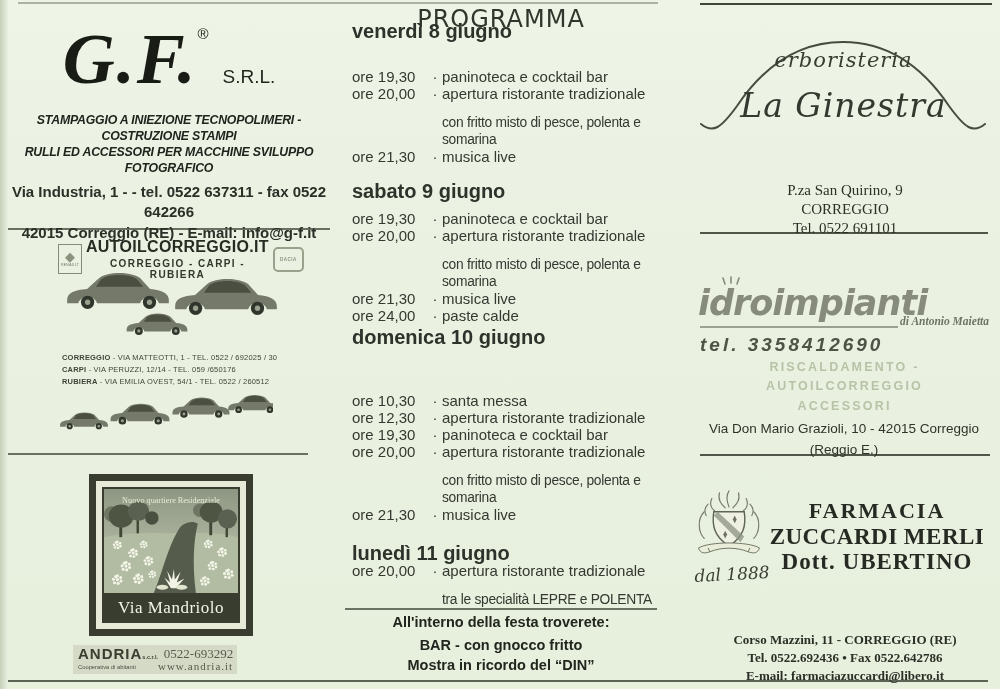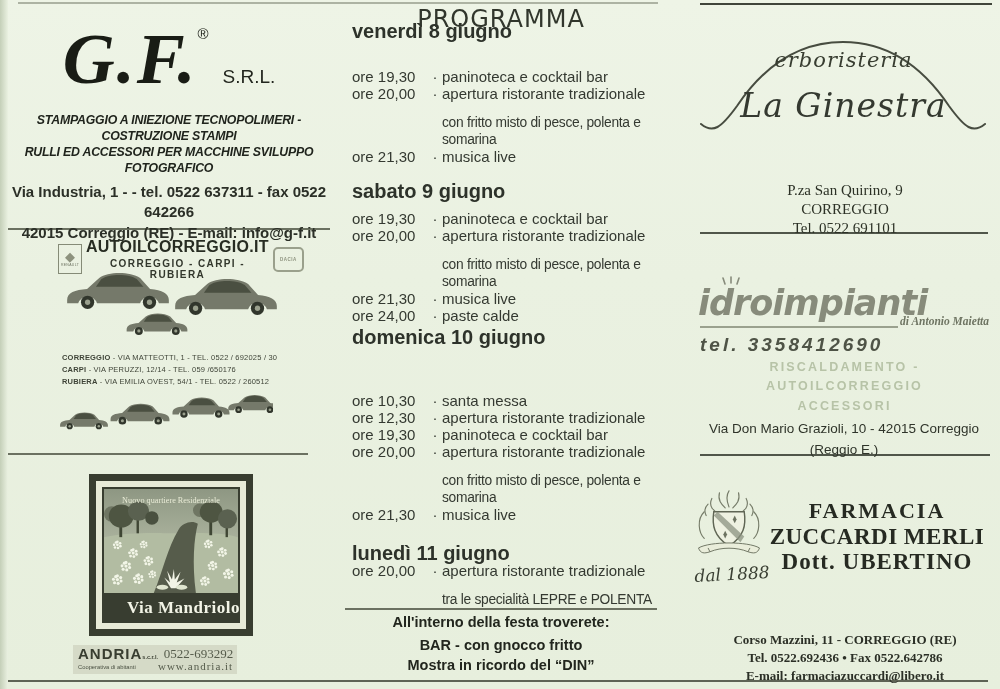--- a/index.html
+++ b/index.html
@@ -33,22 +33,22 @@
   .autoil-mid{flex:1;text-align:center;}
   .autoil-title{font-size:16px;font-weight:bold;letter-spacing:0.3px;color:#272c22;}
   .autoil-sub{font-size:10px;font-weight:bold;letter-spacing:1.4px;color:#32372c;margin-top:2px;text-align:center;}
   .autoil-loc{left:62px;top:352px;width:250px;font-size:7.5px;line-height:1.6;
               letter-spacing:0.2px;color:#3e4337;}
   
   .mandriolo{left:73px;top:474px;width:164px;margin-left:16px;}
   .mand-frame{border:7px solid #383d30;background:#e7ead7;padding:6px;}
   .mand-inner{border:2px solid #383d30;background:#9aa38e;}
   .mand-inner svg{display:block;width:100%;height:104px;}
-  .mand-band{background:#383d30;color:#f2f4e6;text-align:right;
-             font-family:"Liberation Serif",serif;font-weight:700;font-size:17px;
+  .mand-band{background:#383d30;color:#f2f4e6;text-align:center;
+             font-family:"Liberation Serif",serif;font-weight:400;font-size:17px;
              letter-spacing:0.5px;padding:3px 0 5px;}
   .andria{left:73px;top:645px;width:164px;background:#d5dac7;display:flex;
           justify-content:space-between;padding:2px 5px;box-sizing:border-box;}
   .andria-name{font-size:15px;font-weight:bold;letter-spacing:1px;color:#383d30;line-height:14px;}
   .andria-suffix{font-size:5.5px;letter-spacing:0;}
   .andria-sub{font-size:5.8px;color:#4a5042;}
   .andria-right{text-align:right;font-family:"Liberation Serif",serif;color:#555b4b;}
   .andria-phone{font-size:13px;line-height:13px;}
   .andria-site{font-size:11px;letter-spacing:1px;}
   

